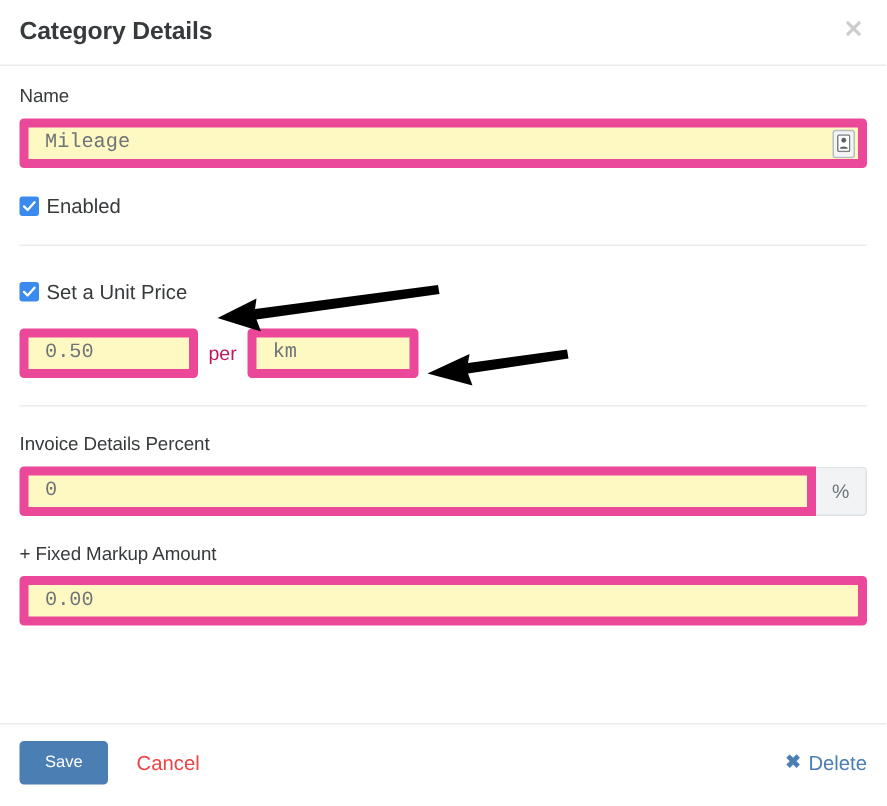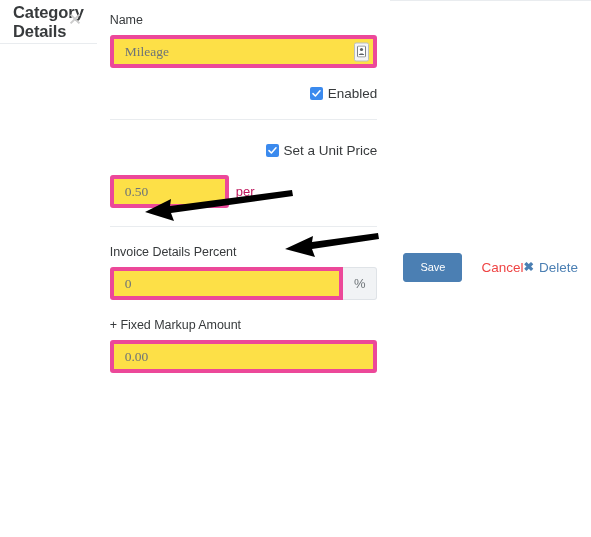--- a/index.html
+++ b/index.html
@@ -15,21 +15,21 @@
     font-family: "Liberation Sans", sans-serif;
     color: #333333;
     -webkit-font-smoothing: antialiased;
   }
 
   .modal {
     position: absolute;
     inset: 0;
     background: #fff;
     display: flex;
-    flex-direction: row;
+    flex-direction: column;
   }
 
   
   .modal-header {
     height: 44px;
     flex: 0 0 44px;
     position: relative;
     border-bottom: 1px solid #e9ecef;
     padding: 0 13px;
     display: flex;
@@ -66,24 +66,24 @@
     font-weight: normal;
     color: #373a3c;
     margin: 0;
     letter-spacing: -0.05px;
   }
 
   .form-control {
     display: block;
     width: 100%;
     height: 33px;
-    border: 4px solid #ec4899;
+    border: 6px solid #ec4899;
     border-radius: 3px;
-    background: #fde047;
-    font-family: Liberation Serif, serif;
+    background: #fef9c3;
+    font-family: Liberation Mono, monospace;
     font-size: 13.5px;
     color: #6e7478;
     padding: 0 11px;
     outline: none;
   }
   .form-control::placeholder { color: #6e7478; opacity: 1; }
 
   
   .name-group { position: relative; }
   .name-group .form-control { padding-right: 34px; }
@@ -99,21 +99,20 @@
     display: flex; align-items: center; justify-content: center;
     cursor: pointer;
   }
   .autofill-icon svg { display: block; }
 
   
   .check-row {
     display: flex;
     align-items: center;
     gap: 5px;
-    justify-content: flex-end;
   }
   .cb {
     width: 13px; height: 13px;
     border-radius: 2px;
     background: #3b8aee;
     display: flex; align-items: center; justify-content: center;
     flex: 0 0 13px;
     cursor: pointer;
   }
   .cb svg { display: block; }
@@ -282,20 +281,21 @@
           <path d="M1 4.6 L3.4 7 L8 1.8" stroke="#ffffff" stroke-width="1.5" fill="none" stroke-linecap="round" stroke-linejoin="round"></path>
         </svg>
       </span>
       <span class="check-label">Set a Unit Price</span>
     </div>
 
     <div style="height:17px"></div>
     <div class="price-row">
       <input class="form-control price-input" type="text" placeholder="0.50" style="">
       <span class="per-label">per</span>
+      <input class="form-control unit-input" type="text" placeholder="km" style="">
     </div>
 
     <div style="height:18px"></div>
     <hr class="divider">
 
     <div style="height:18px"></div>
     <div class="field-label">Invoice Details Percent</div>
     <div style="height:8px"></div>
     <div class="input-group">
       <input class="form-control" type="text" placeholder="0" style="">

